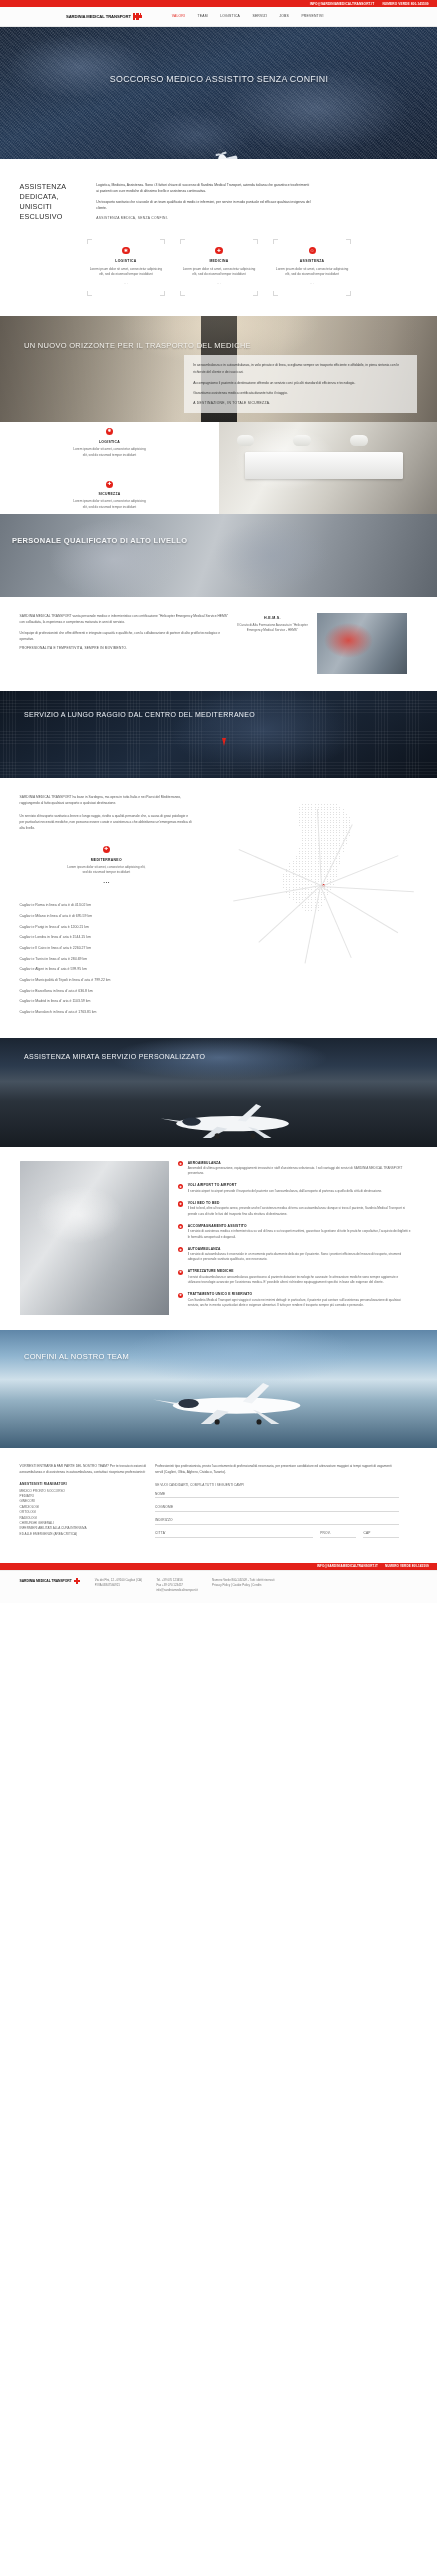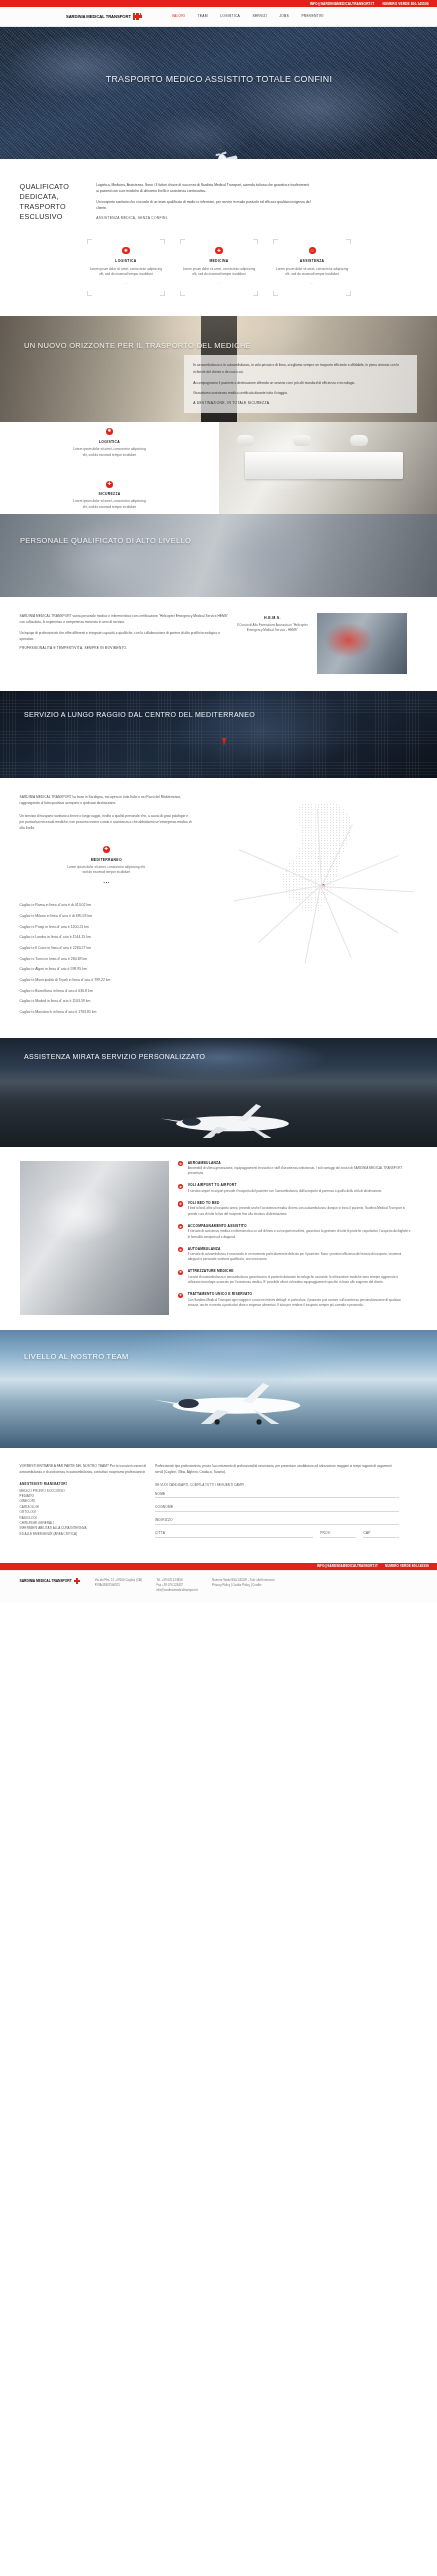--- a/index.html
+++ b/index.html
@@ -176,22 +176,22 @@
 
   
   .staff {
     height: 83px; position: relative; overflow: hidden;
     background:
       radial-gradient(ellipse 93px 57px at 26% 55%, rgba(190,195,205,.6), transparent 70%),
       radial-gradient(ellipse 82px 52px at 62% 50%, rgba(150,160,175,.5), transparent 70%),
       linear-gradient(110deg, #6f7780 0%, #98a0a8 25%, #c3c8cd 48%, #8d949c 72%, #5e656d 100%);
   }
   .staff h2 {
-    position: absolute; left: 20px; top: 20.6px;
-    color: #f2f4f6; font-size: 7.5px; font-weight: 400; line-height: 1.5;
+    position: absolute; left: 12px; top: 20.6px;
+    color: #f2f4f6; font-size: 7.5px; font-weight: 700; line-height: 1.5;
     letter-spacing: 0.3px; text-shadow: 0 0.5px 2.1px rgba(0,0,0,.4); z-index: 3;
   }
 
   
   .hems { display: flex; padding: 15.5px 0 17.5px 0; }
   .hems-text { width: 234px; padding-left: 19.6px; }
   .hems-text p { font-size: 3.3px; line-height: 1.85; color: #555; margin-bottom: 4.6px; }
   .hems-text .kick { font-size: 3.2px; letter-spacing: 0.2px; color: #444; }
   .hems-right { width: 183px; display: flex; gap: 6.2px; padding-right: 10.3px; }
   .hems-badge { width: 77px; text-align: center; padding-top: 3.1px; }
@@ -343,32 +343,32 @@
       <a href="#" class="active">VALORI</a>
       <a href="#">TEAM</a>
       <a href="#">LOGISTICA</a>
       <a href="#">SERVIZI</a>
       <a href="#">JOBS</a>
       <a href="#">PREVENTIVI</a>
     </div>
   </div>
 
   <div class="hero">
-    <div class="hero-title">TRASPORTO MEDICO ASSISTITO TOTALE CONFINI</div>
+    <div class="hero-title">SOCCORSO MEDICO ASSISTITO SENZA CONFINI</div>
     <svg class="plane-top" width="36" height="27" viewBox="0 0 70 52">
       <rect x="30" y="2" width="6" height="48" rx="3" fill="#e9edf2"></rect>
       <rect x="6" y="20" width="56" height="9" rx="4" fill="#dfe5ec"></rect>
       <ellipse cx="33" cy="26" rx="9" ry="15" fill="#f2f5f8"></ellipse>
       <rect x="22" y="8" width="22" height="4" rx="2" fill="#cfd7e0"></rect>
       <circle cx="33" cy="6" r="4" fill="#2c3a4e"></circle>
     </svg>
   </div>
 
   <div class="intro">
-    <div class="intro-head">QUALIFICATO DEDICATA, TRASPORTO ESCLUSIVO</div>
+    <div class="intro-head">ASSISTENZA DEDICATA, UNISCITI ESCLUSIVO</div>
     <div class="intro-body">
       <p>Logistica, Medicina, Assistenza. Sono i 3 fattori chiave di successo di Sardinia Medical Transport, azienda italiana che garantisce trasferimenti ai pazienti con cure mediche di altissimo livello e assistenza continuativa.</p>
       <p>Un trasporto sanitario che si avvale di un team qualificato di medici e infermieri, per servire in modo puntuale ed efficace qualsiasi esigenza del cliente.</p>
       <div class="intro-kicker">ASSISTENZA MEDICA, SENZA CONFINI.</div>
     </div>
   </div>
 
   <div class="cards">
     <div class="card">
       <i class="corner c-tl"></i>
@@ -1181,21 +1181,21 @@
         <span class="svc-bullet">✚</span>
         <div class="svc-body">
           <h5>TRATTAMENTO UNICO E RISERVATO</h5>
           <p>Con Sardinia Medical Transport ogni viaggio è curato nei minimi dettagli: in particolare, il paziente può contare sull'assistenza personalizzazione di qualsiasi servizio, anche in merito a particolari diete e esigenze alimentari. Il tutto per rendere il trasporto sempre più comodo e personale.</p>
         </div>
       </div>
     </div>
   </div>
 
   <div class="team">
-    <h2>LIVELLO AL NOSTRO TEAM</h2>
+    <h2>CONFINI AL NOSTRO TEAM</h2>
     <svg class="team-jet" width="170" height="49" viewBox="0 0 330 96">
       <ellipse cx="170" cy="52" rx="125" ry="16" fill="#fbfcfd"></ellipse>
       <path d="M62 52 L6 40 L60 48 Z" fill="#eef1f4"></path>
       <path d="M182 44 L222 8 L234 13 L200 48 Z" fill="#f0f3f6"></path>
       <path d="M132 60 L100 88 L120 88 L155 64 Z" fill="#e4e9ed"></path>
       <path d="M202 60 L238 88 L254 88 L214 64 Z" fill="#e4e9ed"></path>
       <ellipse cx="76" cy="48" rx="20" ry="9" fill="#2b3442"></ellipse>
       <circle cx="132" cy="84" r="5" fill="#1f1f1f"></circle>
       <circle cx="214" cy="84" r="5" fill="#1f1f1f"></circle>
     </svg>

